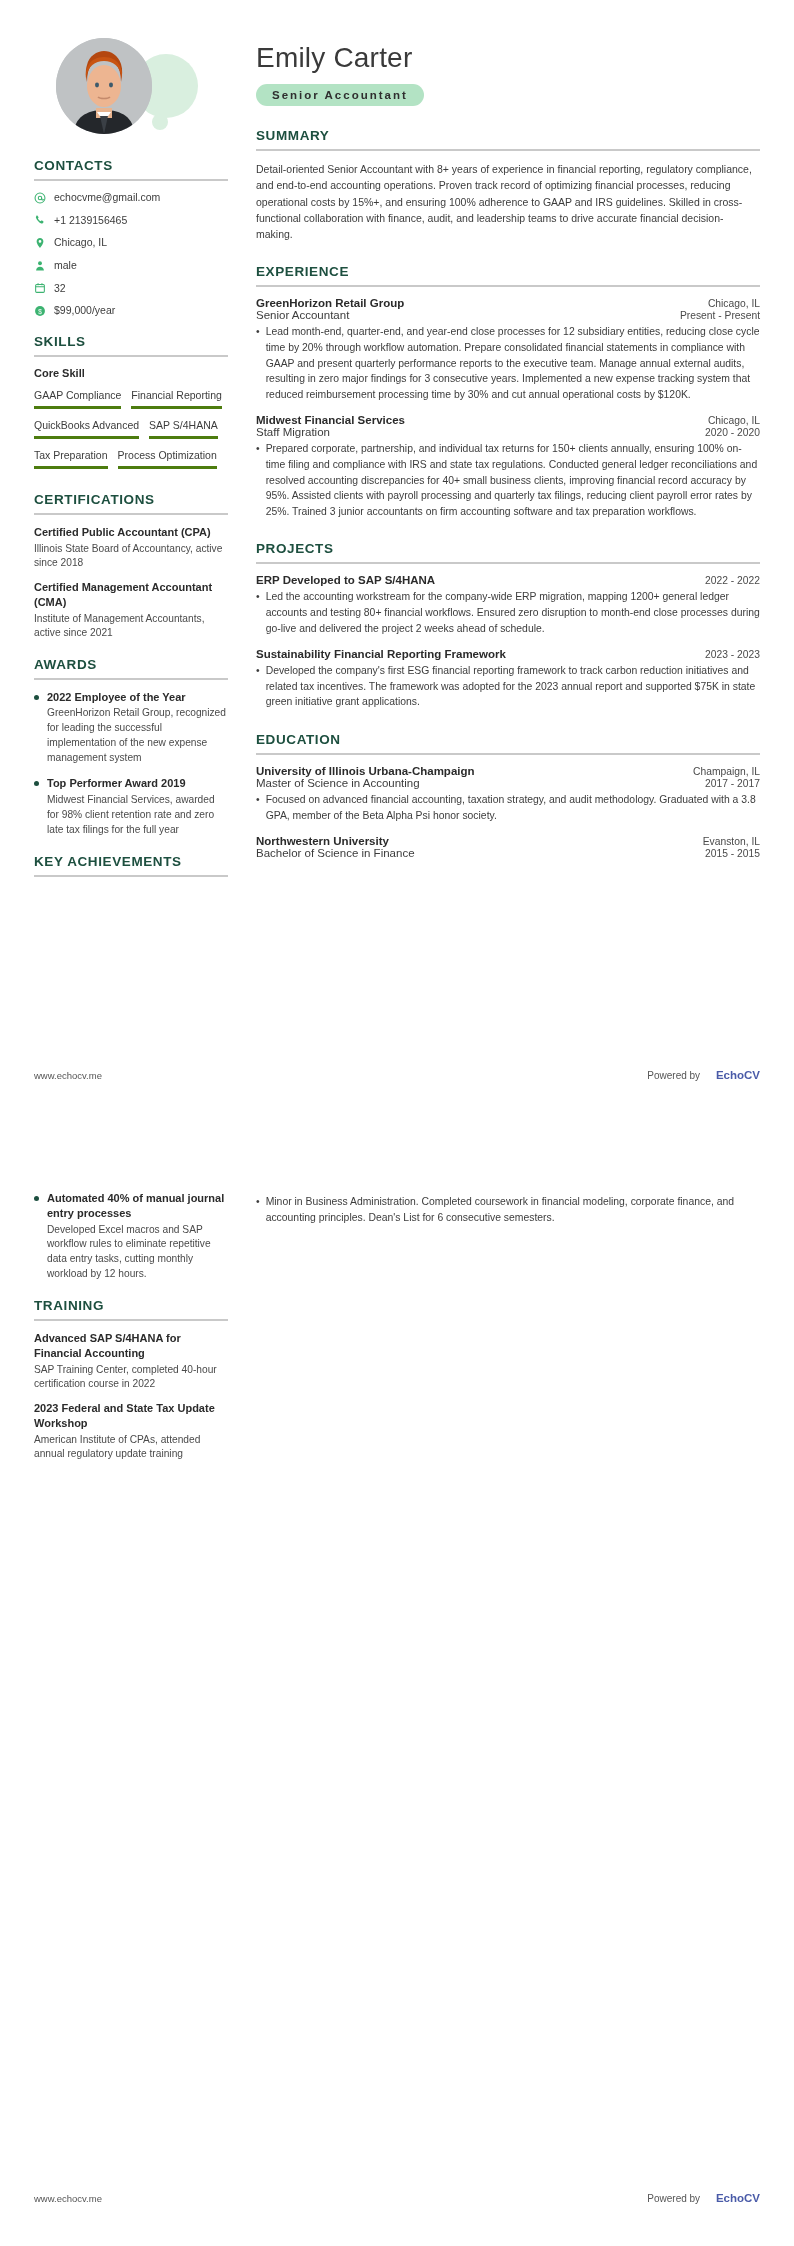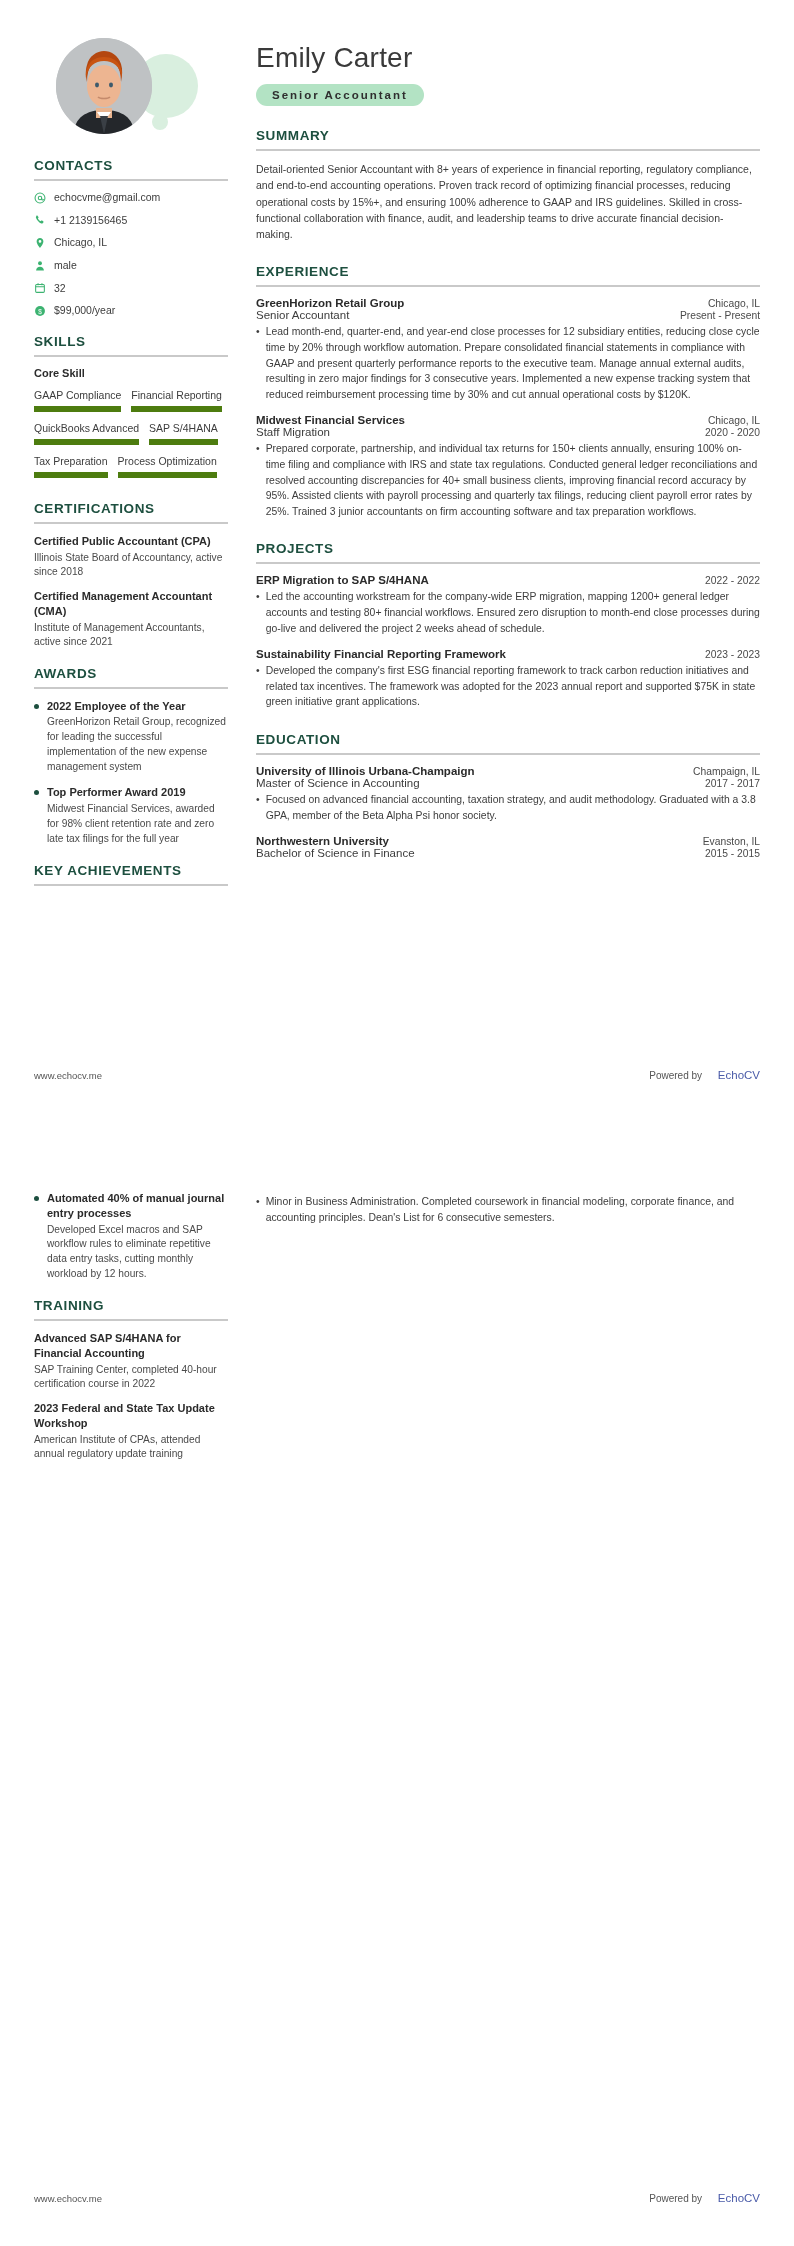--- a/index.html
+++ b/index.html
@@ -81,21 +81,21 @@
     font-size: 11px;
     font-weight: bold;
     color: #2b2b2b;
     margin-bottom: 7px;
   }
   .sk-list { display: flex; flex-wrap: wrap; gap: 0 10px; }
   .sk-item {
     font-size: 10.5px;
     color: #3c3c3c;
     padding: 3px 0 5px 0;
-    border-bottom: 6px solid #4d7c0f;
+    border-bottom: 3px solid #4d7c0f;
     margin-bottom: 7px;
     white-space: nowrap;
   }
 
   .cert-title {
     font-size: 11px;
     font-weight: bold;
     color: #2b2b2b;
     line-height: 1.35;
   }
@@ -163,21 +163,21 @@
   .ebullet .dash { font-size: 10.4px; line-height: 1.5; color: #3c3c3c; }
   .ebullet .etxt { font-size: 10.4px; line-height: 1.5; color: #3c3c3c; flex: 1 1 auto; }
 
   .footer {
     position: absolute;
     left: 34px; right: 34px; bottom: 42px;
     display: flex; justify-content: space-between; align-items: center;
   }
   .footer-left { font-size: 9.5px; color: #555; }
   .footer-right { font-size: 10px; color: #555; }
-  .footer-right b { color: #4a5ba8; font-size: 11.5px; font-weight: normal; padding-left: 13px; }
+  .footer-right b { color: #4a5ba8; font-size: 11.5px; font-weight: bold; padding-left: 13px; }
   .gap { height: 38px; }
 </style>
 </head>
 <body>
 
 <div class="page">
   <div class="page-inner">
 
     <div class="left-col">
 
@@ -351,21 +351,21 @@
             <span class="etxt">Prepared corporate, partnership, and individual tax returns for 150+ clients annually, ensuring 100% on-time filing and compliance with IRS and state tax regulations. Conducted general ledger reconciliations and resolved accounting discrepancies for 40+ small business clients, improving financial record accuracy by 95%. Assisted clients with payroll processing and quarterly tax filings, reducing client payroll error rates by 25%. Trained 3 junior accountants on firm accounting software and tax preparation workflows.</span>
           </div>
         </div>
       </div>
 
       <div class="rsec-title">PROJECTS</div>
       <div class="rsec-rule"></div>
 
       <div class="entry">
         <div class="entry-line">
-          <span class="entry-org">ERP Migration to SAP S/4HANA</span>
+          <span class="entry-org">ERP Developed to SAP S/4HANA</span>
           <span class="entry-dates">2022 - 2022</span>
         </div>
         <div class="entry-bullets">
           <div class="ebullet">
             <span class="dash">•</span>
             <span class="etxt">Led the accounting workstream for the company-wide ERP migration, mapping 1200+ general ledger accounts and testing 80+ financial workflows. Ensured zero disruption to month-end close processes during go-live and delivered the project 2 weeks ahead of schedule.</span>
           </div>
         </div>
       </div>
 

